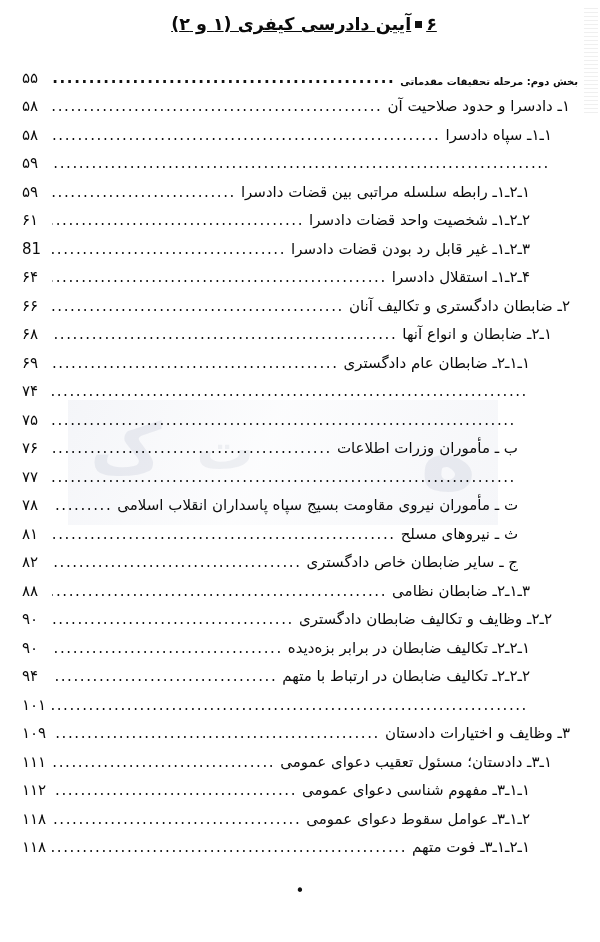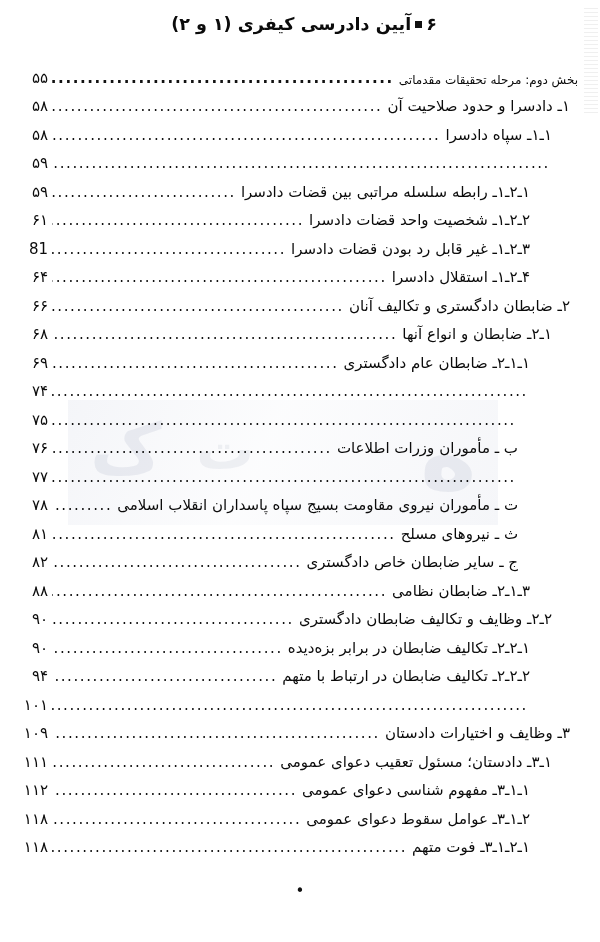--- a/index.html
+++ b/index.html
@@ -71,21 +71,21 @@
     position: absolute;
     top: 14px;
     right: 42px;
     left: 42px;
     text-align: center;
     font-size: 17.5px;
     font-weight: 700;
     letter-spacing: 0px;
     white-space: nowrap;
   }
-  .header .hdr-inner { display: inline-block; padding-left: 8px; }
+  .header .hdr-inner { display: inline-block; padding-left: 8px; text-decoration: underline; }
   .header .sq {
     display: inline-block;
     width: 7px;
     height: 7px;
     background: #111;
     margin: 0 4px 2px 4px;
     vertical-align: middle;
   }
 
   
@@ -124,30 +124,30 @@
     bottom: -2px;
     letter-spacing: 1.6px;
     font-size: 15px;
     color: #111;
     white-space: nowrap;
   }
 
   .toc-row .pageno {
     flex: 0 0 auto;
     min-width: 26px;
-    text-align: right;
+    text-align: left;
     padding-right: 2px;
     font-size: 15px;
     direction: rtl;
   }
 
   
   .toc-row.part .label {
-    font-weight: 400;
-    font-size: 12px;
+    font-weight: 700;
+    font-size: 10px;
   }
   .toc-row.part .leader::before { font-weight: 700; }
   .toc-row.part .pageno { font-size: 15px; }
 
   
   .lvl-0 { padding-right: 0px; }
   .lvl-1 { padding-right: 8px; }
   .lvl-2 { padding-right: 26px; }
   .lvl-3 { padding-right: 48px; }
   .lvl-a { padding-right: 60px; }

